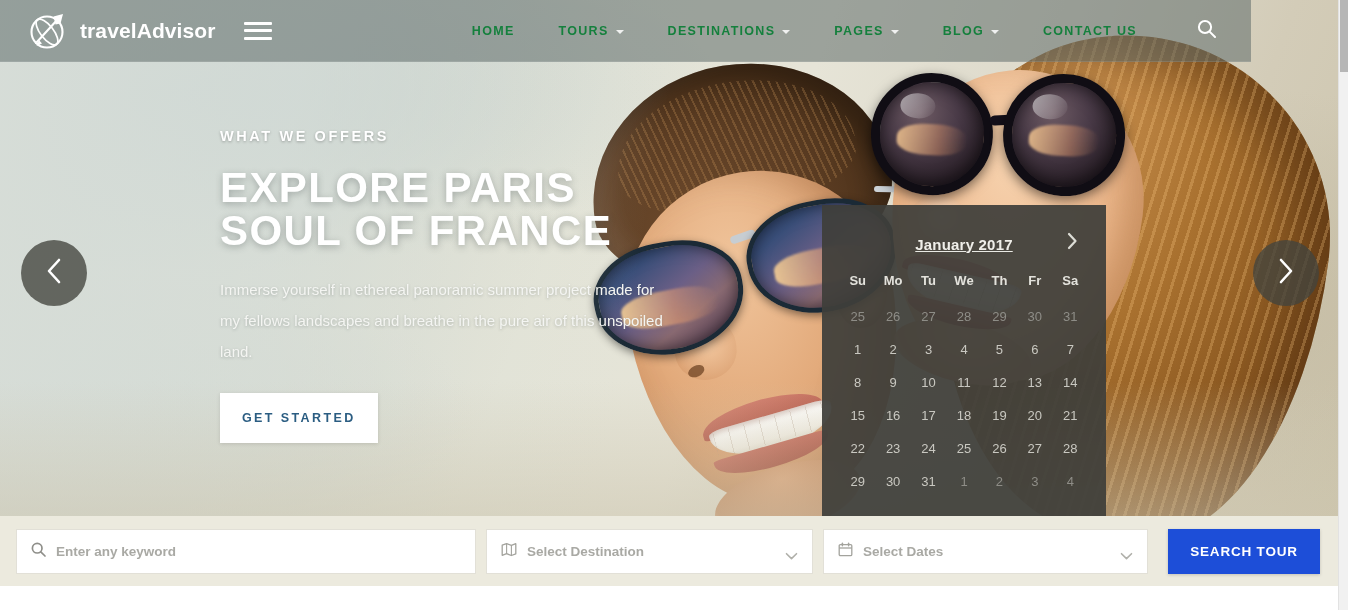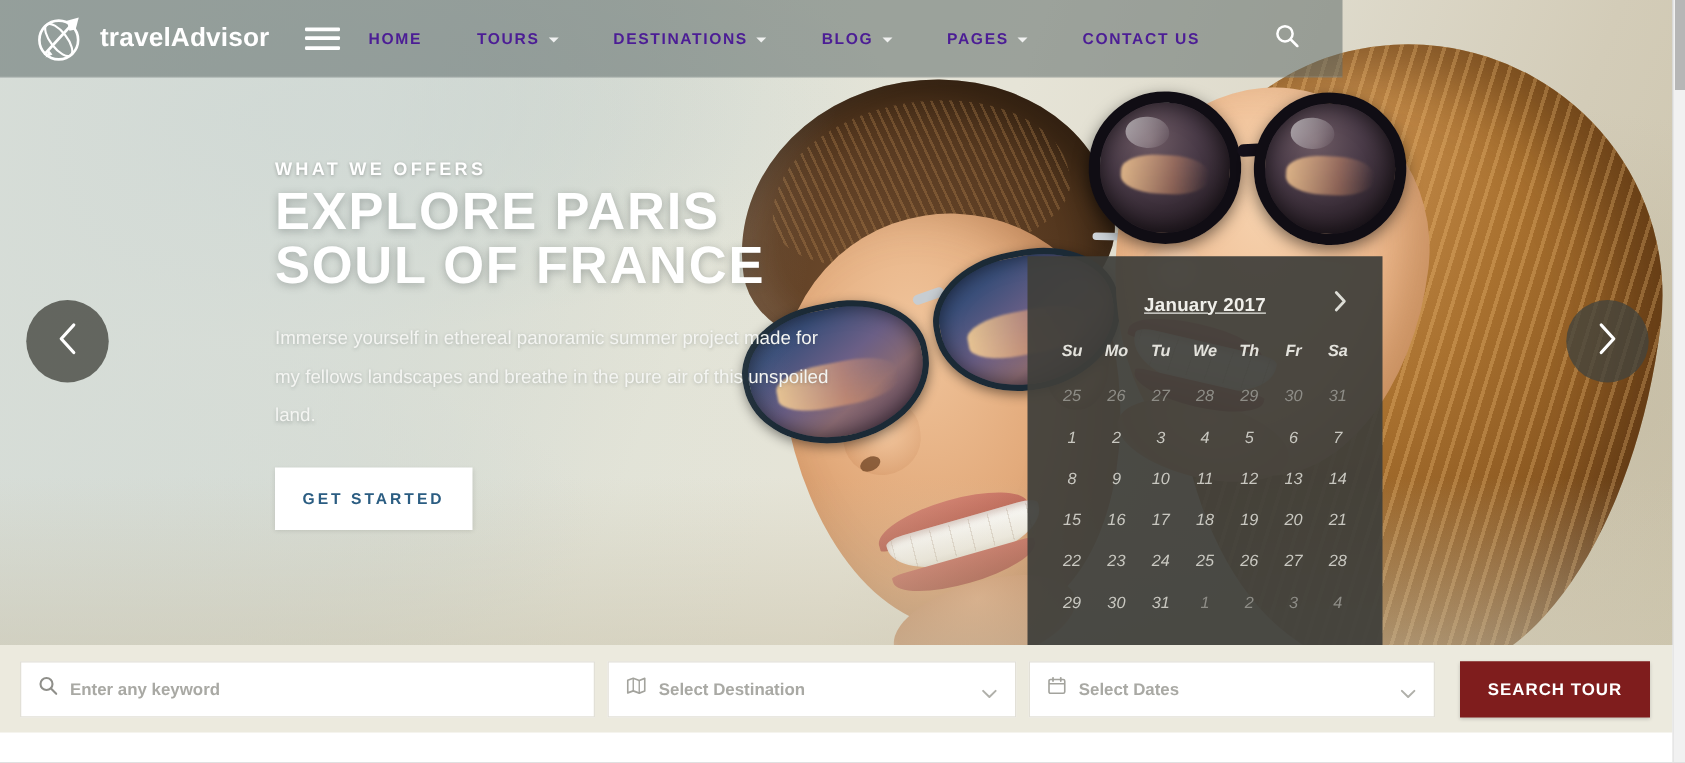--- a/index.html
+++ b/index.html
@@ -241,21 +241,21 @@
     pointer-events:none;
   }
   .photo-veil2{
     position:absolute; inset:0;
     background: linear-gradient(0deg, rgba(205,198,175,.55) 0%, rgba(205,198,175,0) 26%);
     pointer-events:none;
   }
 
   
   .header {
-    position:absolute; left:0; top:0; width:1074px; height:62px;
+    position:absolute; left:0; top:0; width:1251px; height:62px;
     background: rgba(95,108,105,.55);
     display:flex; align-items:center;
     z-index:40;
     border-bottom: 1px solid rgba(255,255,255,.10);
   }
   .logo-wrap{ display:flex; align-items:center; margin-left:26px; }
   .logo-mark{ width:44px; height:44px; position:relative; }
   .logo-mark svg{ display:block; }
   .logo-text{
     color:#ffffff; font-size:21px; font-weight:700; letter-spacing:.1px;
@@ -266,41 +266,41 @@
     display:flex; flex-direction:column; justify-content:space-between;
     cursor:pointer;
   }
   .hamburger span{ display:block; height:3px; background:#ffffff; border-radius:1px; }
 
   .nav{
     display:flex; align-items:center; margin-left:auto; margin-right:22px; height:62px;
   }
   .nav-item{
     display:flex; align-items:center; gap:7px;
-    color:#4c1d95; font-size:12.5px; font-weight:700;
+    color:#15803d; font-size:12.5px; font-weight:700;
     letter-spacing:1.3px; padding:0 22px; height:62px; cursor:pointer;
     text-transform:uppercase; white-space:nowrap;
   }
   .caret{
     width:0; height:0; border-left:4px solid transparent; border-right:4px solid transparent;
     border-top:4px solid rgba(255,255,255,.85); margin-top:2px;
   }
   .search-btn{
     display:flex; align-items:center; justify-content:center;
     width:38px; height:62px; cursor:pointer; margin-left:6px;
   }
 
   
   .hero-copy{ position:absolute; left:220px; top:128px; width:460px; z-index:20; }
   .eyebrow{
     color:#ffffff; font-size:14.5px; font-weight:700; letter-spacing:2.6px;
     text-transform:uppercase; text-shadow:0 1px 3px rgba(0,0,0,.28);
   }
   .hero-title{
-    margin-top:3px;
+    margin-top:22px;
     color:#ffffff; font-size:42px; line-height:43px; font-weight:700;
     letter-spacing:1.4px; text-transform:uppercase;
     text-shadow:0 2px 7px rgba(60,70,70,.35);
   }
   .hero-desc{
     margin-top:22px; width:450px;
     color:#f4f5f2; font-size:15px; line-height:31px; font-weight:400;
     text-shadow:0 1px 3px rgba(70,80,80,.3);
   }
   .cta{
@@ -329,21 +329,21 @@
     color:#e9e9e4;
   }
   .cal-head{
     position:relative; height:46px; display:flex; align-items:center; justify-content:center;text-decoration:underline;
   }
   .cal-title{ font-size:15px; font-weight:700; color:#f0efea; letter-spacing:.2px; }
   .cal-next{
     position:absolute; right:4px; top:10px; width:24px; height:24px;
     display:flex; align-items:center; justify-content:center; cursor:pointer;
   }
-  .cal-grid{ display:grid; grid-template-columns:repeat(7,1fr);font-style:italic; }
+  .cal-grid{ display:grid; grid-template-columns:repeat(7,1fr); }
   .cal-dow{
     text-align:center; font-size:13px; font-weight:700; color:#e3e2dc;
     padding:6px 0 12px 0;
   }
   .cal-day{
     text-align:center; font-size:13px; color:#c9c8c1; padding:9px 0; cursor:pointer;
   }
   .cal-day.muted{ color:#8e8d87; }
 
   
@@ -359,21 +359,21 @@
     display:flex; align-items:center; padding:0 14px; gap:10px;
   }
   .f-keyword{ width:460px; }
   .f-dest{ width:327px; }
   .f-dates{ width:325px; }
   .f-ph{ color:#a9a9a4; font-size:13.5px; font-weight:700; }
   .chev-dn{
     position:absolute; right:14px; top:17px;
   }
   .search-tour{
-    width:152px; height:45px; background:#7f1d1d; color:#ffffff;
+    width:152px; height:45px; background:#1d4ed8; color:#ffffff;
     font-size:13.5px; font-weight:700; letter-spacing:.8px;
     display:flex; align-items:center; justify-content:center; cursor:pointer;
     text-transform:uppercase; margin-left:10px;
     box-shadow:0 1px 3px rgba(0,0,0,.18);
   }
 
   
   .page-bottom{
     position:absolute; left:0; top:586px; width:1338px; height:24px; background:#ffffff;
   }
@@ -551,25 +551,25 @@
         </div>
         <div class="nav-item">
           <span>TOURS</span>
           <span class="caret"></span>
         </div>
         <div class="nav-item">
           <span>DESTINATIONS</span>
           <span class="caret"></span>
         </div>
         <div class="nav-item">
+          <span>PAGES</span>
+          <span class="caret"></span>
+        </div>
+        <div class="nav-item">
           <span>BLOG</span>
-          <span class="caret"></span>
-        </div>
-        <div class="nav-item">
-          <span>PAGES</span>
           <span class="caret"></span>
         </div>
         <div class="nav-item">
           <span>CONTACT US</span>
         </div>
       </div>
 
     <div class="search-btn" style="margin-right:26px;">
       <span>
         <svg width="19" height="19" viewBox="0 0 19 19" fill="none">

